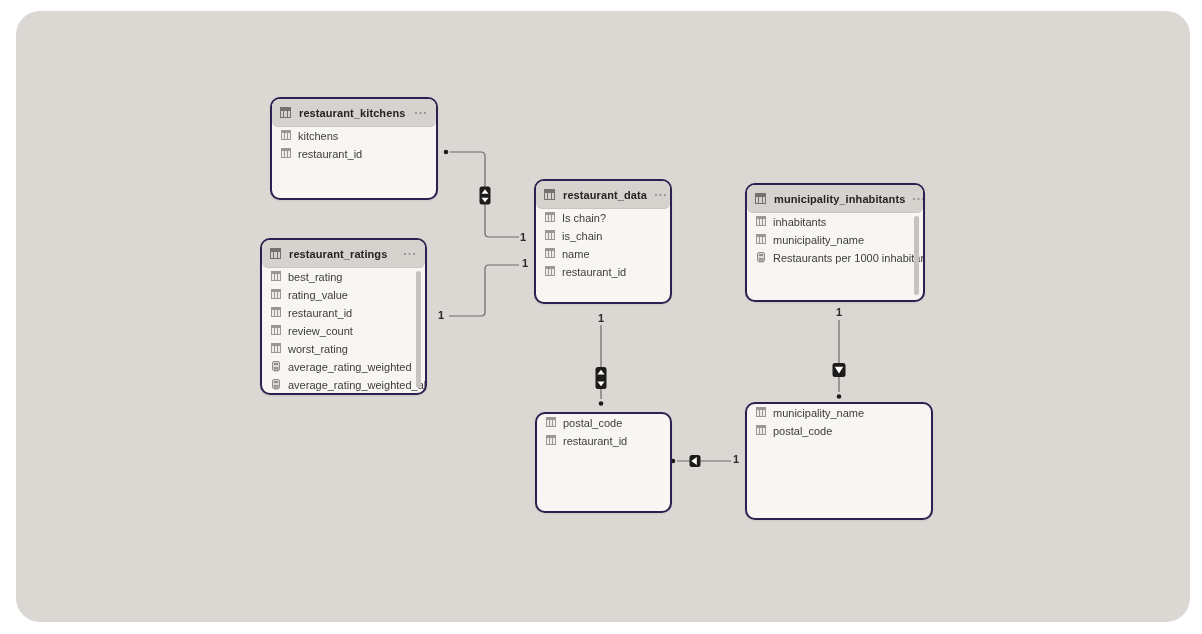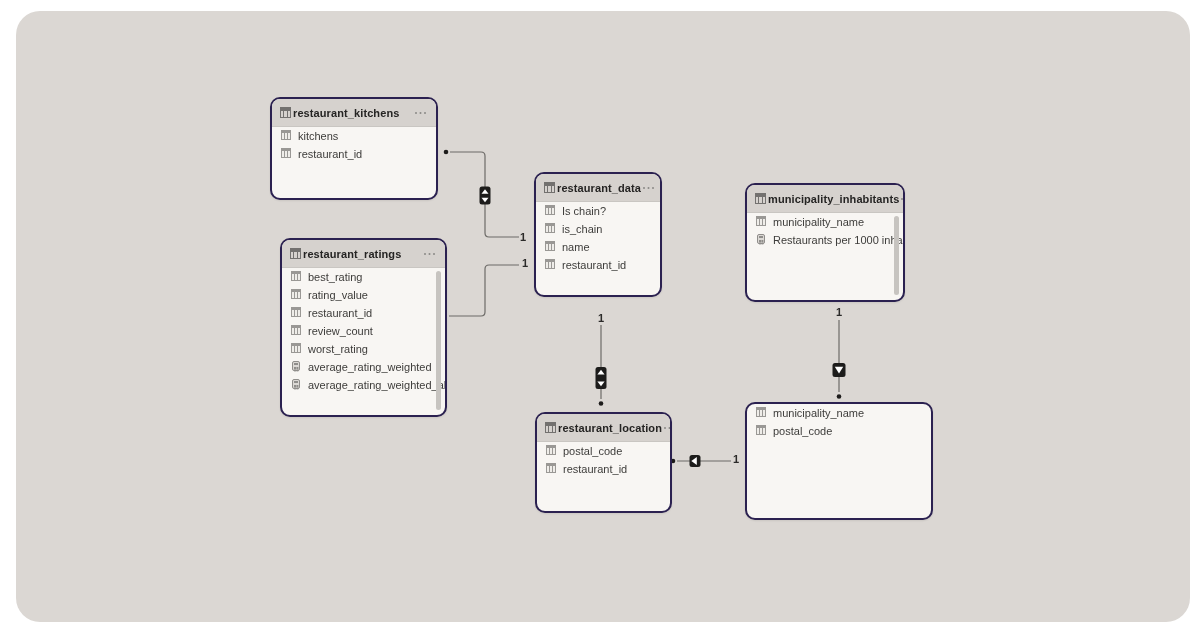--- a/index.html
+++ b/index.html
@@ -15,21 +15,21 @@
   .overlay{position:absolute;left:0;top:0;width:1202px;height:634px;pointer-events:none}
 
   
   .table-card{
     position:absolute;box-sizing:border-box;
     background:#f8f6f3;border:2.5px solid #2b2150;border-radius:10px;
     overflow:hidden;box-shadow:0 1px 2px rgba(0,0,0,.08);
   }
   .thead{
     height:27px;background:#d6d2ce;display:flex;align-items:center;
-    padding:0 8px;gap:2px;border-bottom:1px solid #c9c6c2;
+    padding:0 8px;gap:8px;border-bottom:1px solid #c9c6c2;border-radius:6px;
   }
   .ttitle{font-size:11px;font-weight:bold;color:#252423;white-space:nowrap;letter-spacing:.1px}
   .tbody{padding-top:3px}
   .frow{height:18px;display:flex;align-items:flex-start;gap:7px;padding:0 9px}
   .flabel{font-size:11px;color:#3d3c3a;white-space:nowrap}
 
   
   .ticon{width:11px;height:11px;flex:none;position:relative;box-sizing:border-box;
     border:1px solid #73716f;background:linear-gradient(#73716f 0 3px,transparent 3px)}
   .ticon::before,.ticon::after{content:"";position:absolute;top:2px;bottom:0;width:1px;background:#73716f}
@@ -120,21 +120,21 @@
         <span class="flabel">kitchens</span>
       </div>
 
       <div class="frow">
         <span class="ficon icon-column"></span>
         <span class="flabel">restaurant_id</span>
       </div>
     </div>
 </div>
 
-<div class="table-card" style="left:280px;top:238px;width:167px;height:179px">
+<div class="table-card" style="left:260px;top:238px;width:167px;height:157px">
   <div class="thead">
     <span class="ticon"></span>
     <span class="ttitle">restaurant_ratings</span>
     <span class="more"></span>
   </div>
   <div class="tbody">
 
       <div class="frow">
         <span class="ficon icon-column"></span>
         <span class="flabel">best_rating</span>
@@ -166,21 +166,21 @@
       </div>
 
       <div class="frow">
         <span class="ficon icon-measure"></span>
         <span class="flabel">average_rating_weighted_all</span>
       </div>
     </div>
   <div class="scrollbar"></div>
 </div>
 
-<div class="table-card" style="left:534px;top:172px;width:128px;height:125px">
+<div class="table-card" style="left:534px;top:179px;width:138px;height:125px">
   <div class="thead">
     <span class="ticon"></span>
     <span class="ttitle">restaurant_data</span>
     <span class="more"></span>
   </div>
   <div class="tbody">
 
       <div class="frow">
         <span class="ficon icon-column"></span>
         <span class="flabel">Is chain?</span>
@@ -196,50 +196,49 @@
         <span class="flabel">name</span>
       </div>
 
       <div class="frow">
         <span class="ficon icon-column"></span>
         <span class="flabel">restaurant_id</span>
       </div>
     </div>
 </div>
 
-<div class="table-card" style="left:745px;top:183px;width:160px;height:119px">
+<div class="table-card" style="left:745px;top:183px;width:180px;height:119px">
   <div class="thead">
     <span class="ticon"></span>
     <span class="ttitle">municipality_inhabitants</span>
     <span class="more"></span>
   </div>
   <div class="tbody">
 
+      <div class="frow">
+        <span class="ficon icon-column"></span>
+        <span class="flabel">inhabitants</span>
+      </div>
 
       <div class="frow">
         <span class="ficon icon-column"></span>
         <span class="flabel">municipality_name</span>
       </div>
 
 
       <div class="frow">
         <span class="ficon icon-measure"></span>
         <span class="flabel">Restaurants per 1000 inhabitants</span>
       </div>
 
     </div>
   <div class="scrollbar"></div>
 </div>
 
 <div class="table-card" style="left:535px;top:412px;width:137px;height:101px">
-  <div class="thead">
-    <span class="ticon"></span>
-    <span class="ttitle">restaurant_location</span>
-    <span class="more"></span>
-  </div>
   <div class="tbody">
 
       <div class="frow">
         <span class="ficon icon-column"></span>
         <span class="flabel">postal_code</span>
       </div>
 
       <div class="frow">
         <span class="ficon icon-column"></span>
         <span class="flabel">restaurant_id</span>

